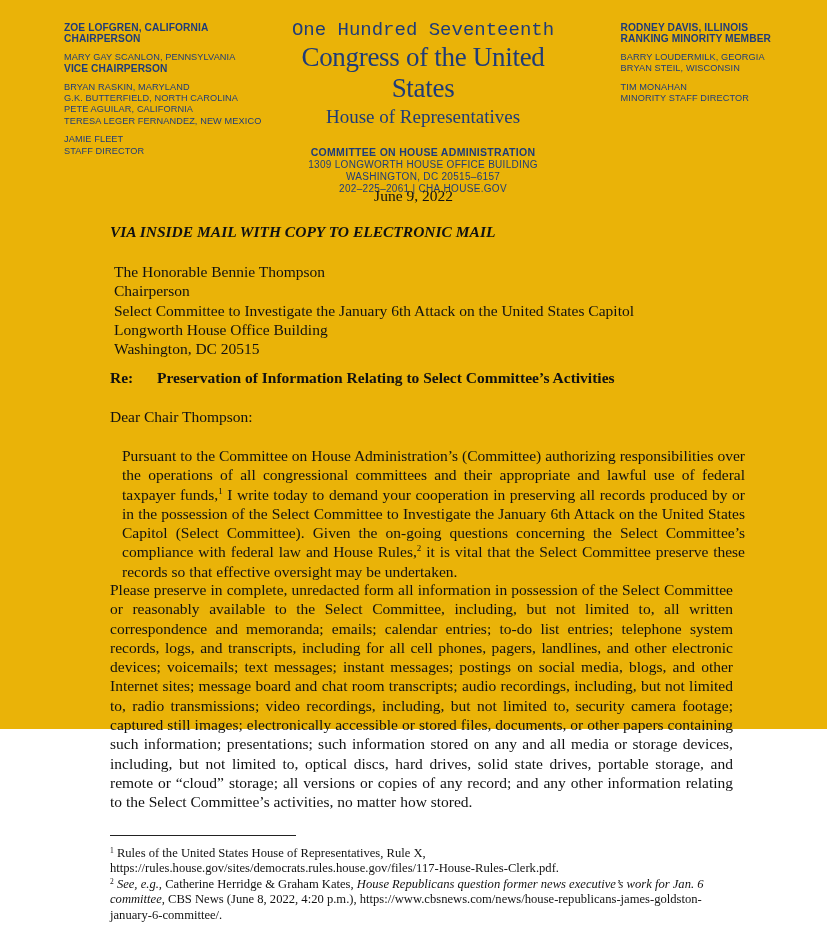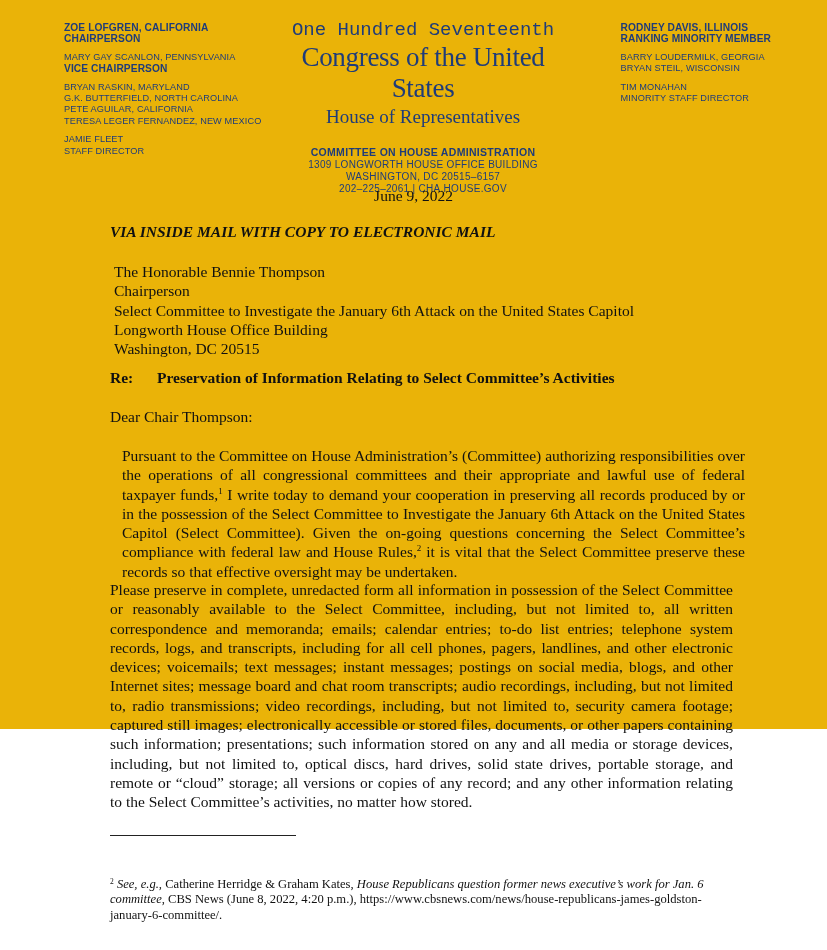--- a/index.html
+++ b/index.html
@@ -105,16 +105,20 @@
   </div>
 
   <div class="body salute">Dear Chair Thompson:</div>
 
   <div class="body para p1"><span>Pursuant to the Committee on House Administration’s (Committee) authorizing responsibilities over the operations of all congressional committees and their appropriate and lawful use of federal taxpayer funds,</span><sup>1</sup><span> I write today to demand your cooperation in preserving all records produced by or in the possession of the Select Committee to Investigate the January 6th Attack on the United States Capitol (Select Committee).  Given the on-going questions concerning the Select Committee’s compliance with federal law and House Rules,</span><sup>2</sup><span> it is vital that the Select Committee preserve these records so that effective oversight may be undertaken.</span></div>
 
   <div class="body para p2">Please preserve in complete, unredacted form all information in possession of the Select Committee or reasonably available to the Select Committee, including, but not limited to, all written correspondence and memoranda; emails; calendar entries; to-do list entries; telephone system records, logs, and transcripts, including for all cell phones, pagers, landlines, and other electronic devices; voicemails; text messages; instant messages; postings on social media, blogs, and other Internet sites; message board and chat room transcripts; audio recordings, including, but not limited to, radio transmissions; video recordings, including, but not limited to, security camera footage; captured still images; electronically accessible or stored files, documents, or other papers containing such information; presentations; such information stored on any and all media or storage devices, including, but not limited to, optical discs, hard drives, solid state drives, portable storage, and remote or “cloud” storage; all versions or copies of any record; and any other information relating to the Select Committee’s activities, no matter how stored.</div>
 
   <div class="fn-rule"></div>
 
+  <div class="fn fn1">
+    <div><sup>1</sup><span> Rules of the United States House of Representatives, Rule X,</span></div>
+    <div>https://rules.house.gov/sites/democrats.rules.house.gov/files/117-House-Rules-Clerk.pdf.</div>
+  </div>
 
   <div class="fn fn2"><sup>2</sup><span class="it"> See, e.g.,</span><span> Catherine Herridge &amp; Graham Kates, </span><span class="it">House Republicans question former news executive’s work for Jan. 6 committee</span><span>, CBS News (June 8, 2022, 4:20 p.m.), https://www.cbsnews.com/news/house-republicans-james-goldston-january-6-committee/.</span></div>
 
 </div>
 
 </body></html>

